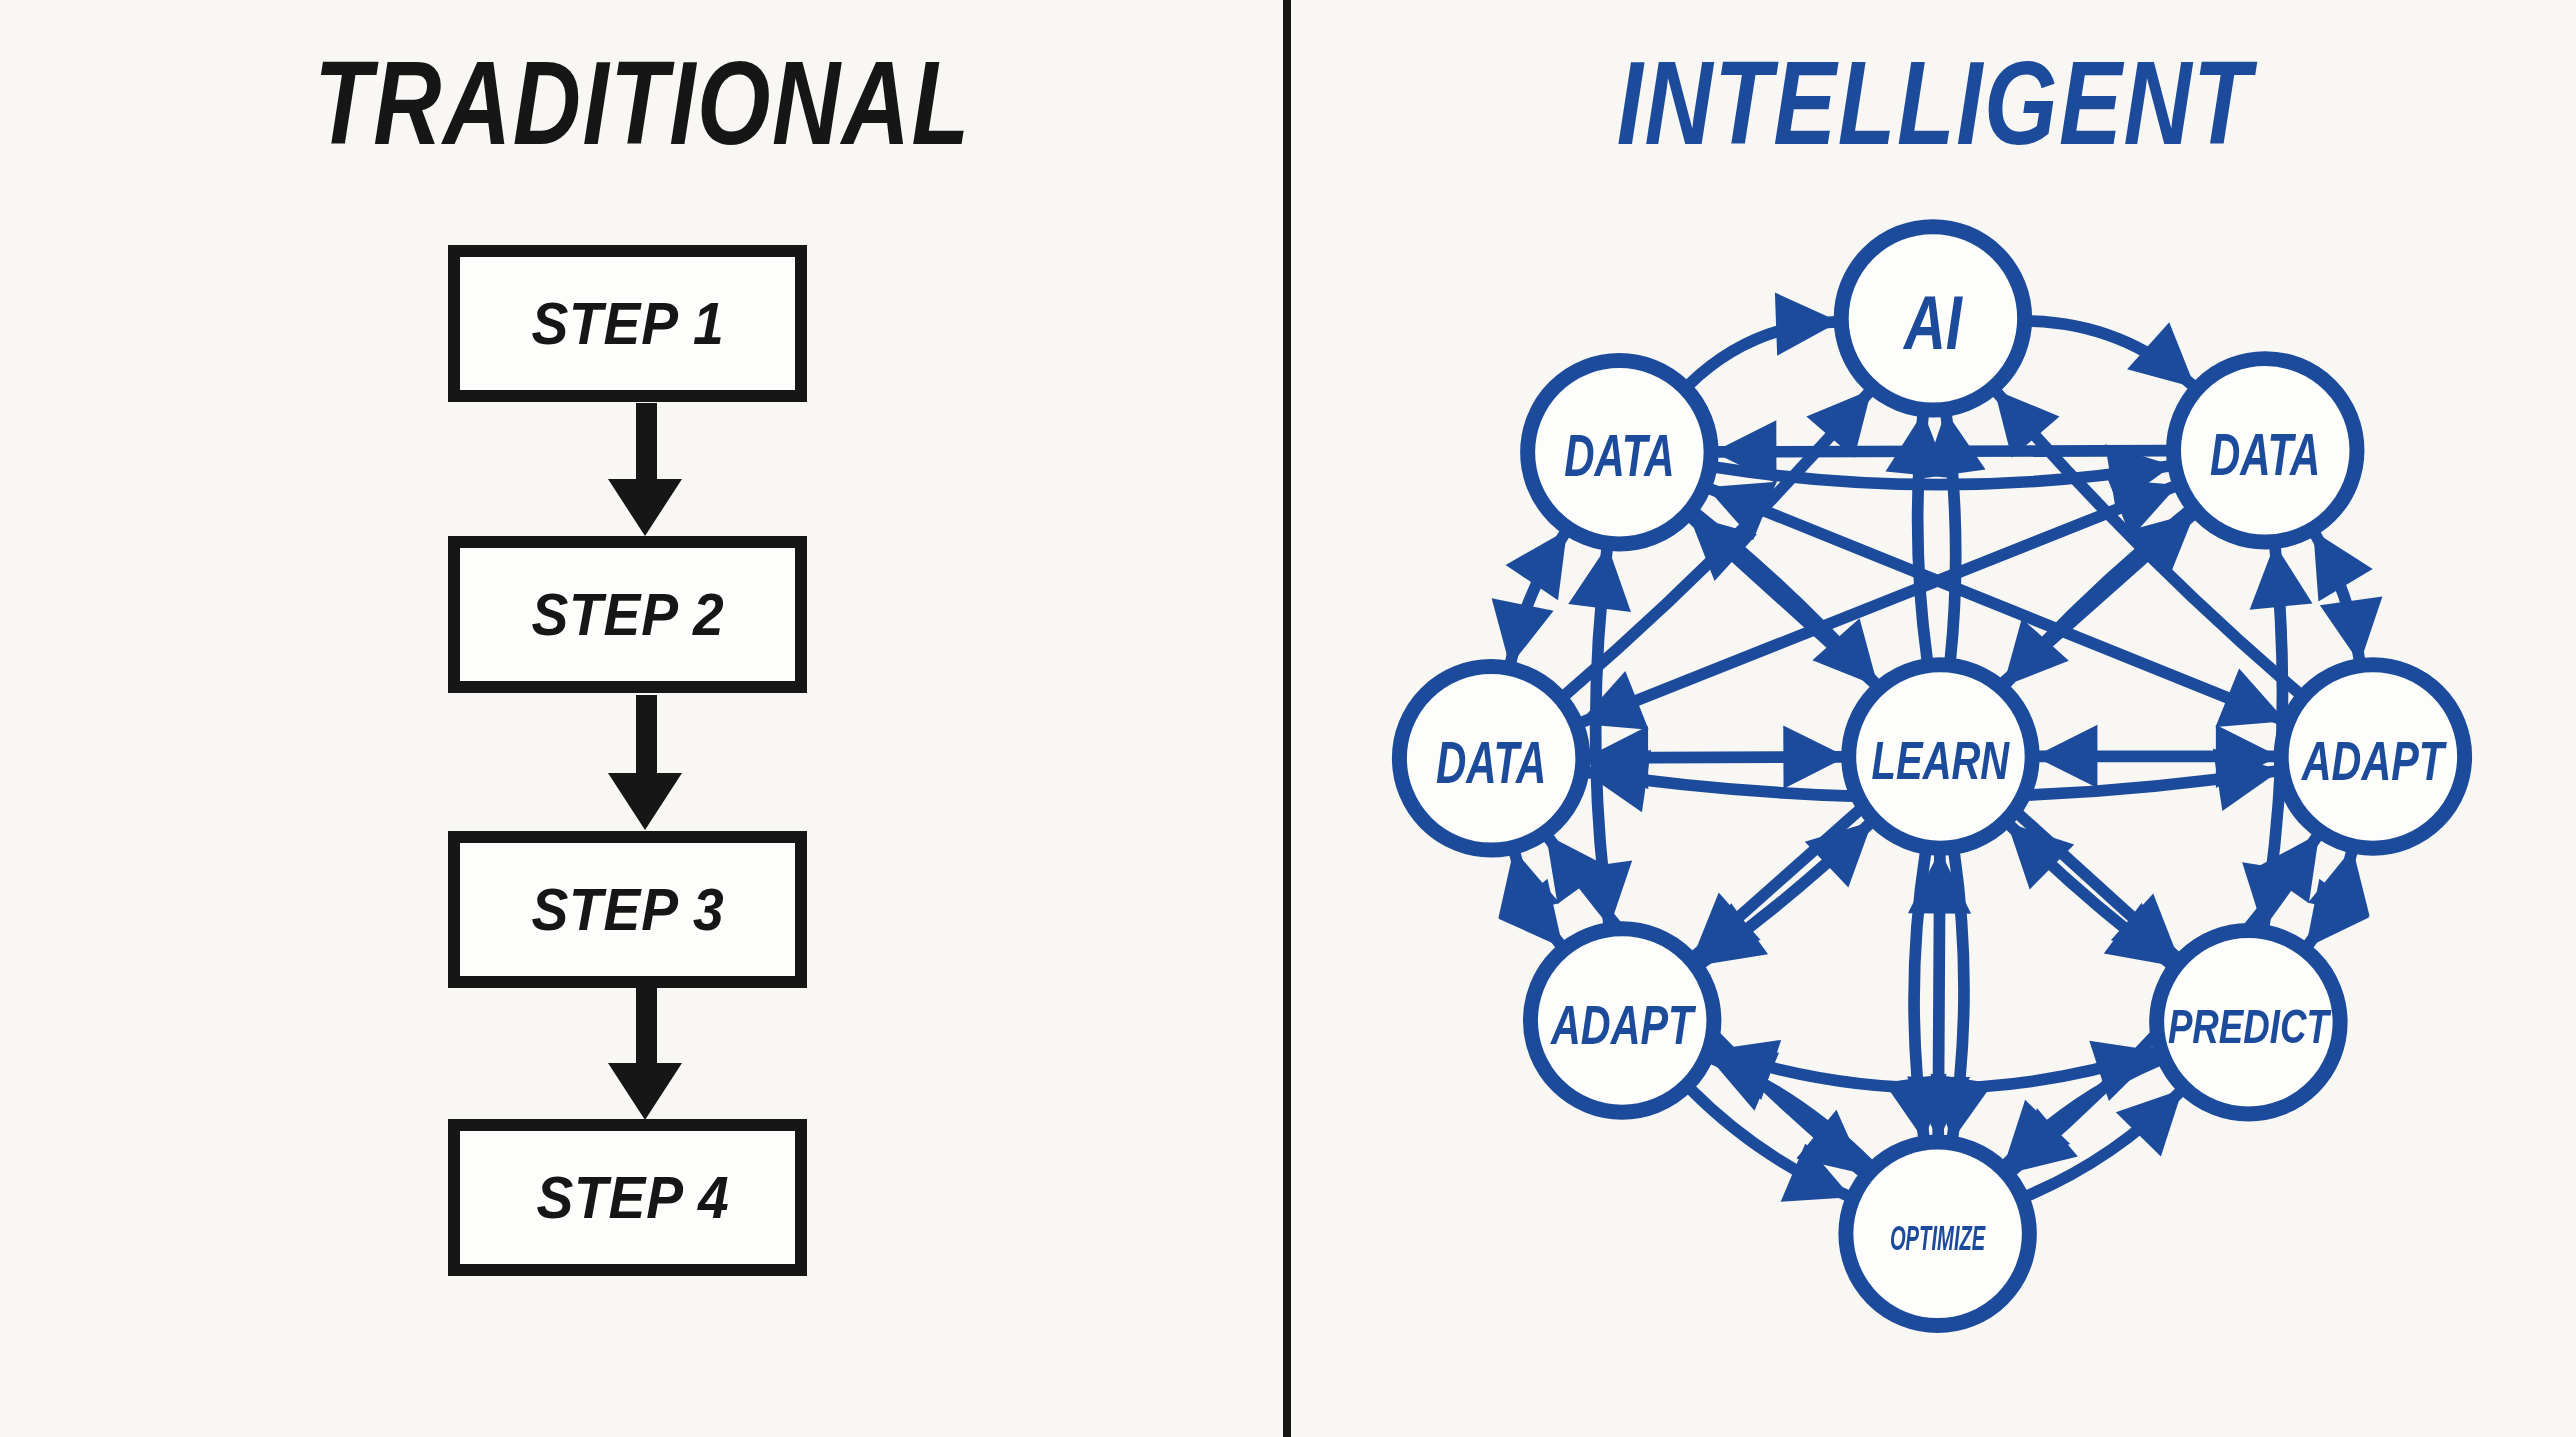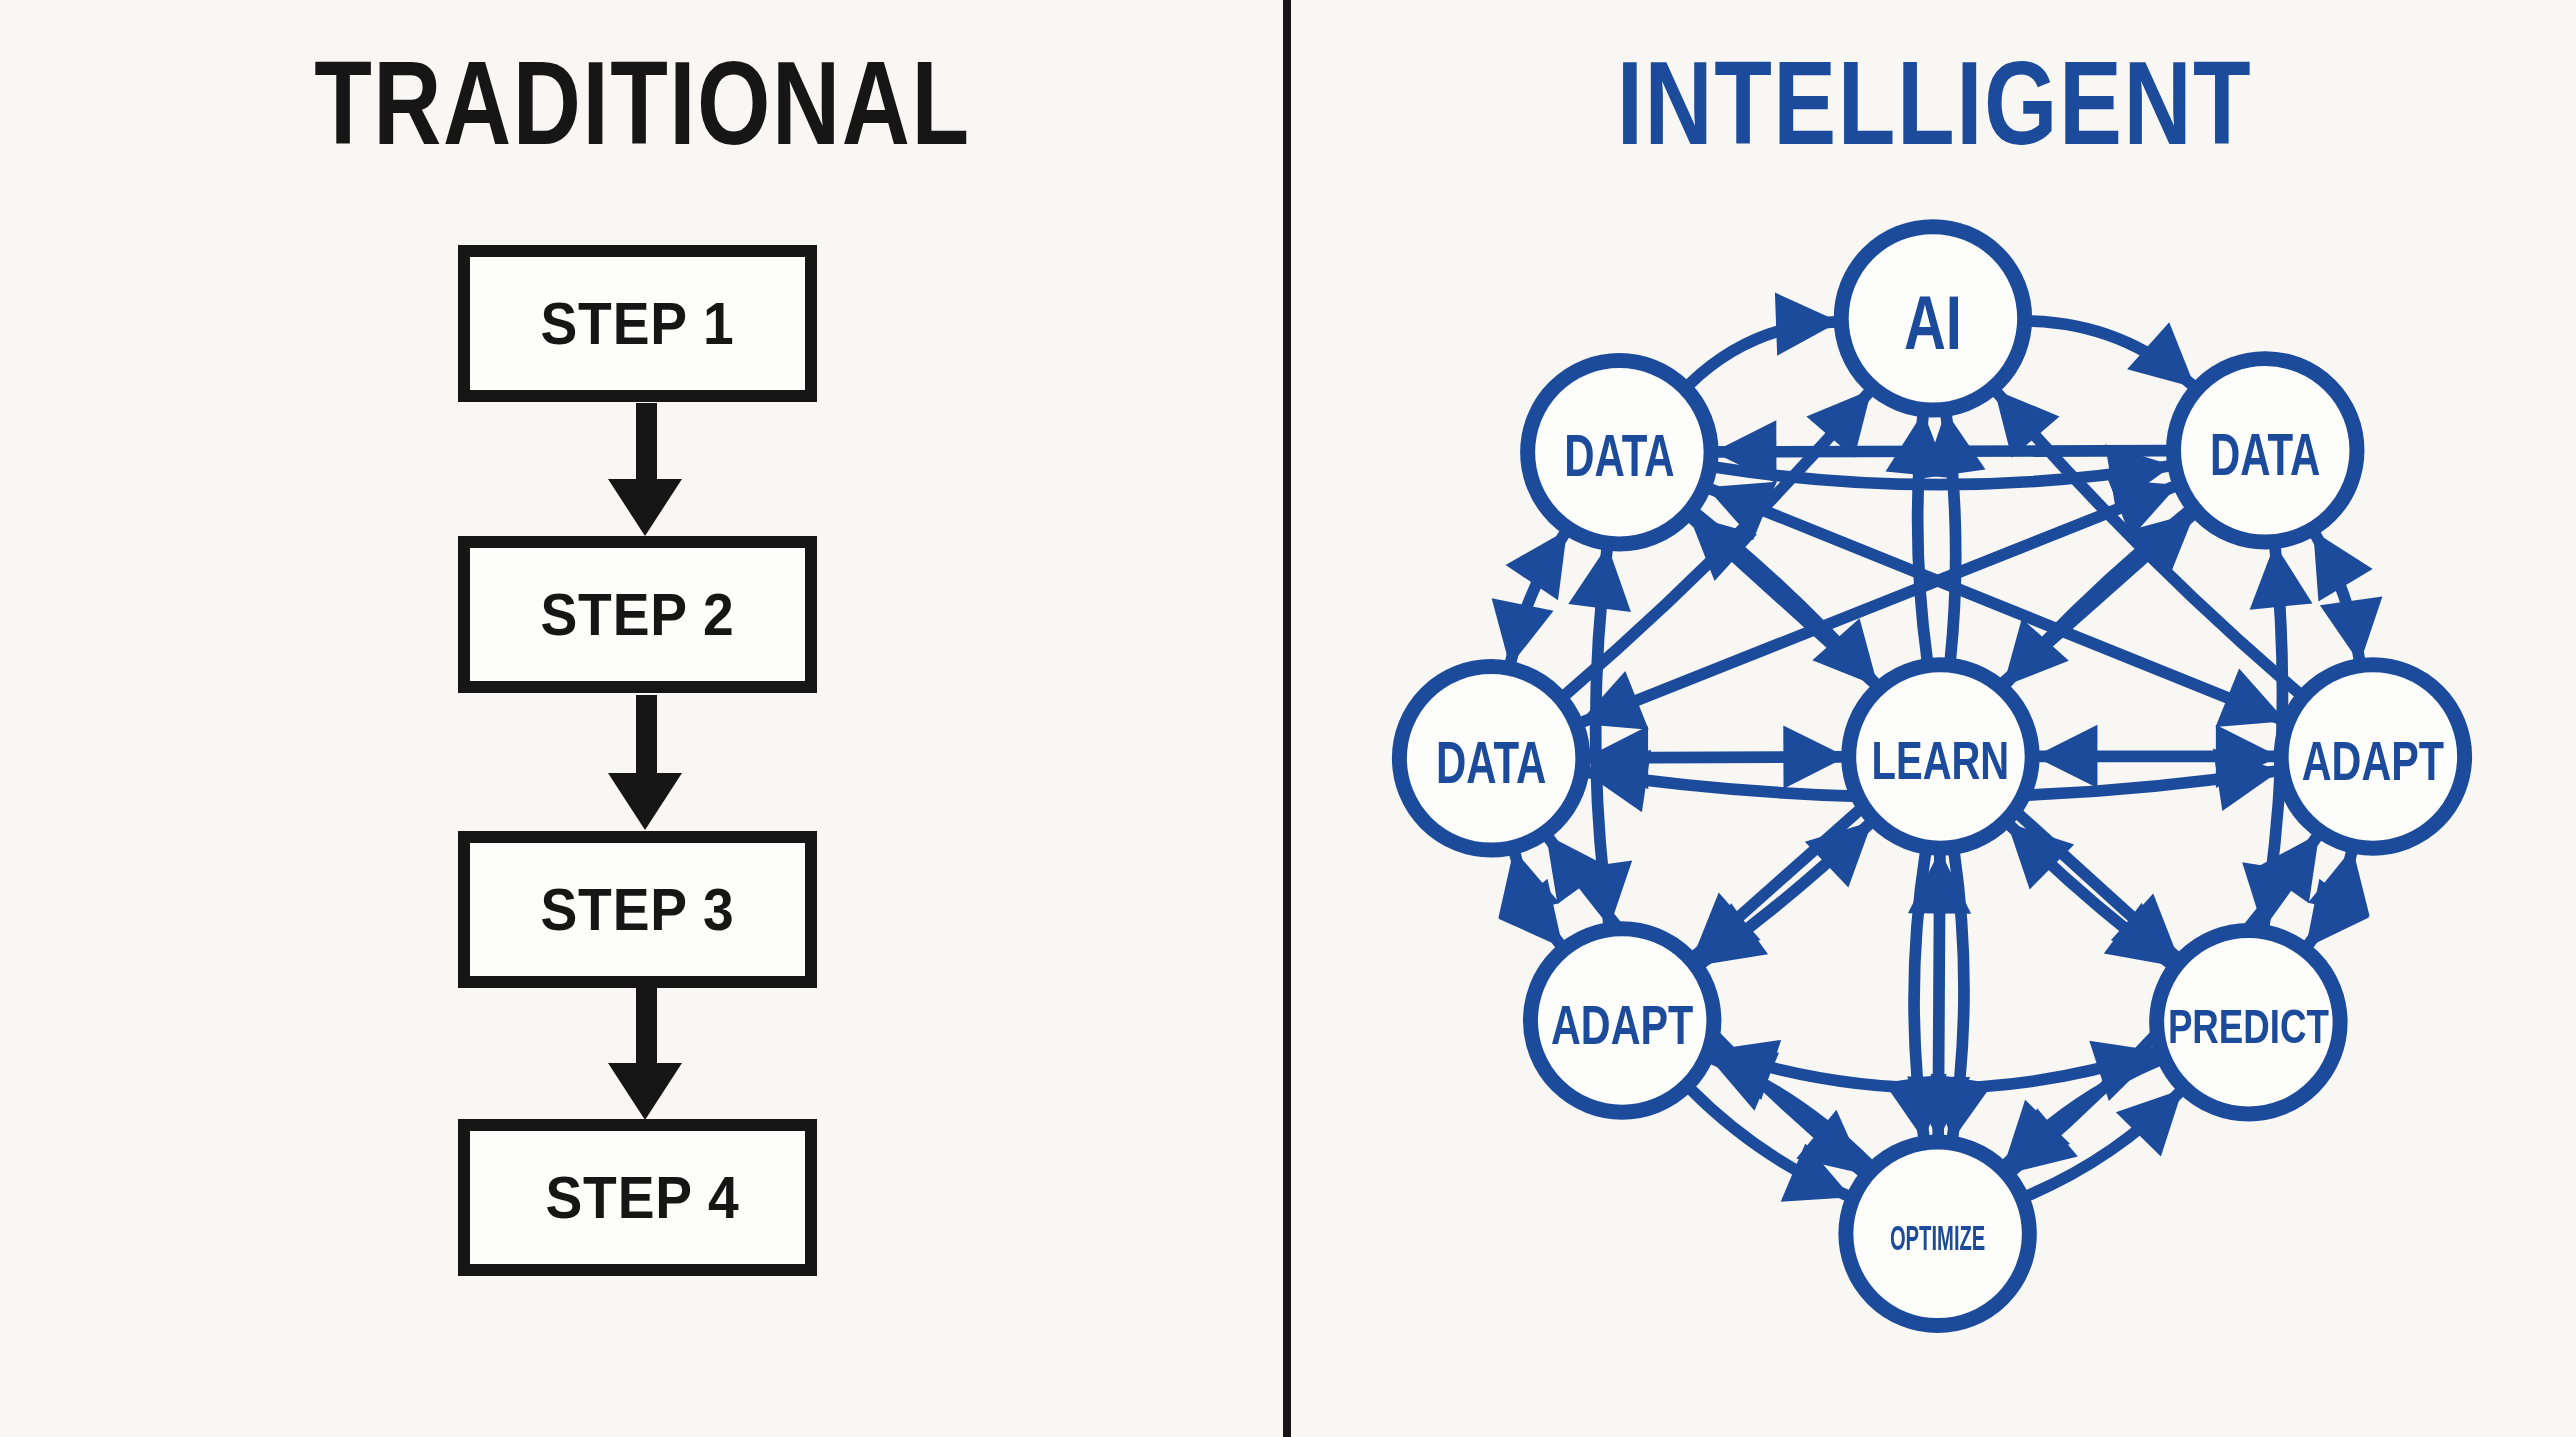--- a/index.html
+++ b/index.html
@@ -9,42 +9,42 @@
     --boxfill:#fdfdfb;
   }
   *{margin:0;padding:0;box-sizing:border-box;}
   html,body{width:2576px;height:1438px;}
   body{
     background:var(--bg);
     font-family:"Liberation Sans","DejaVu Sans",sans-serif;
     overflow:hidden;
     position:relative;
   }
-  .canvas{position:absolute;inset:0;width:2576px;height:1058px;}
+  .canvas{position:absolute;inset:0;width:2576px;height:1058px;font-style:italic;}
 
   
   .panel-title{
     position:absolute;top:28px;height:150px;
     display:flex;align-items:center;justify-content:center;
     font-weight:700;font-size:118px;letter-spacing:1.9px;
     transform:scaleX(0.80);
     white-space:nowrap;
   }
   .title-left{left:0;width:1283px;color:var(--black);transform-origin:646px center;}
   .title-right{left:1293px;width:1283px;color:var(--blue);transform-origin:center;}
 
   
   .divider{
     position:absolute;left:1283px;top:0;width:8.4px;height:1438px;
     background:var(--black);
   }
 
   
   .step-box{
-    position:absolute;left:458px;width:359px;height:157px;
+    position:absolute;left:448px;width:359px;height:157px;
     border:12px solid var(--black);
     background:var(--boxfill);
     display:flex;align-items:center;justify-content:center;
   }
   .step-label{
     font-weight:700;font-size:60px;color:var(--black);
     letter-spacing:0.9px;transform:scaleX(0.92);white-space:nowrap;
   }
   .box-1{top:245px;} .box-2{top:536px;justify-content:center;} .box-3{top:831px;} .box-4{top:1119px;padding-left:10px;}
 

